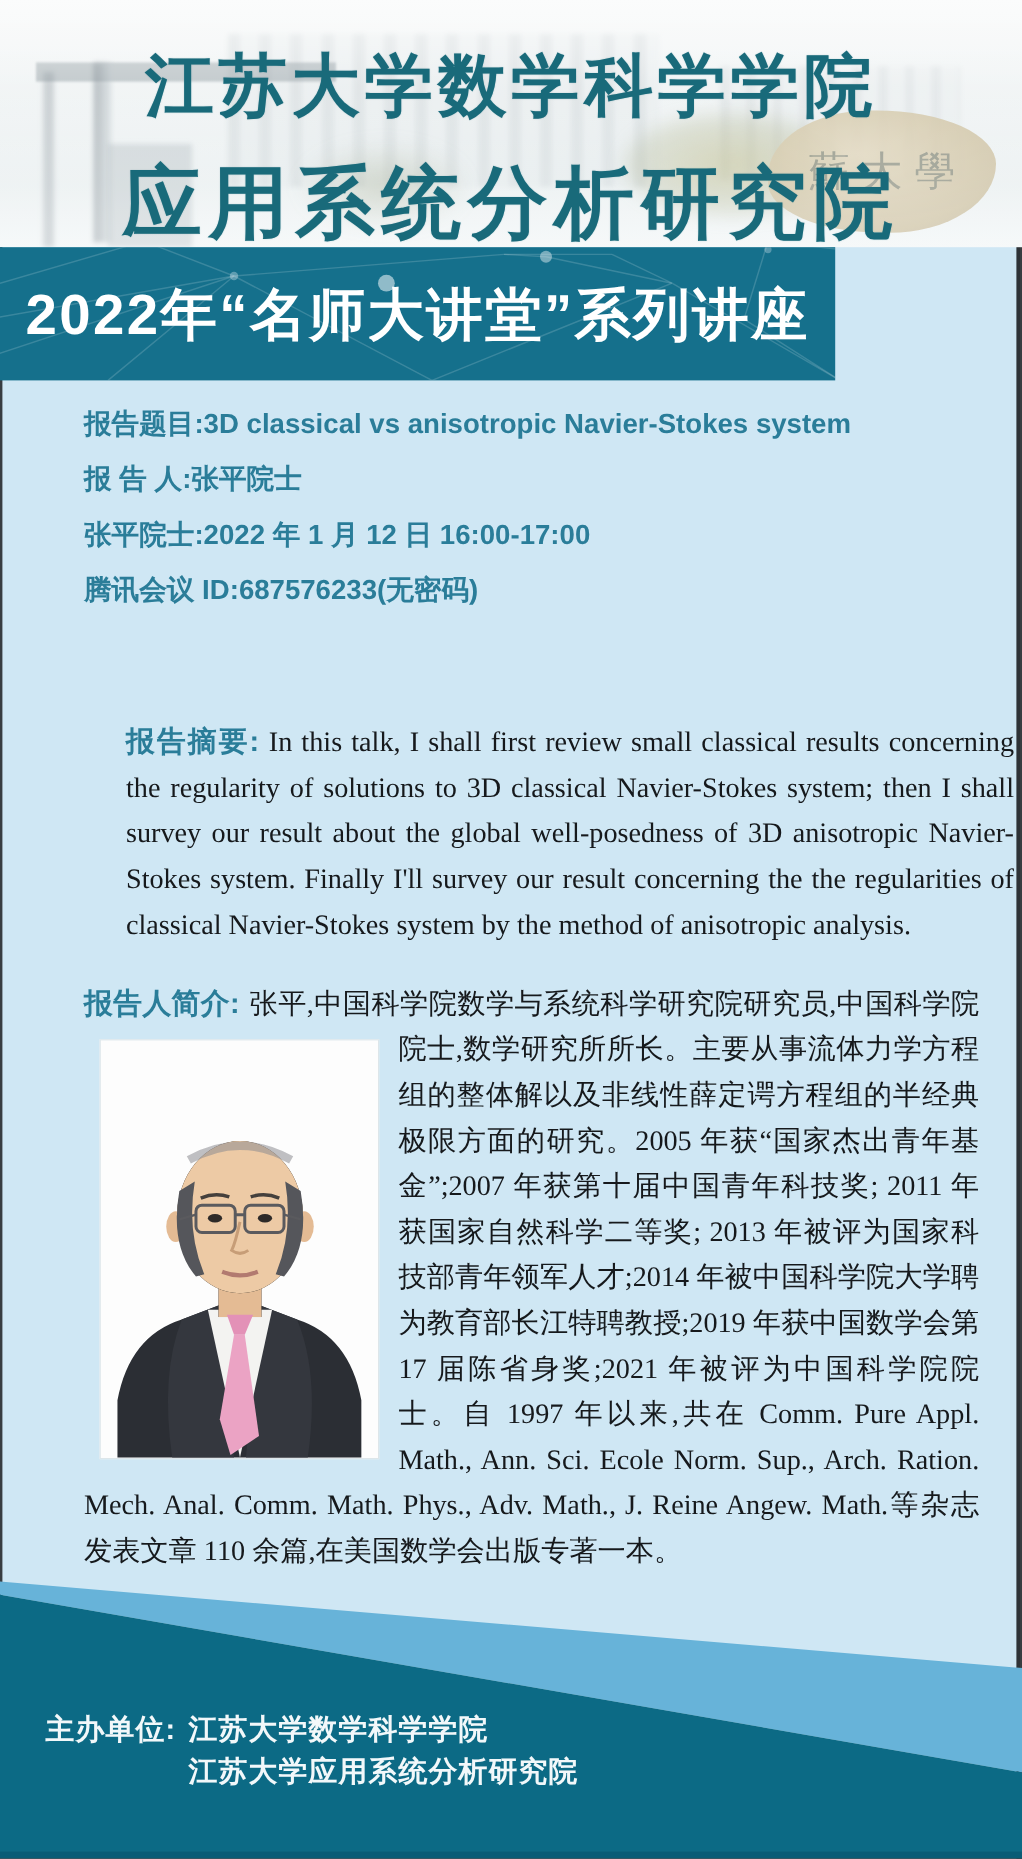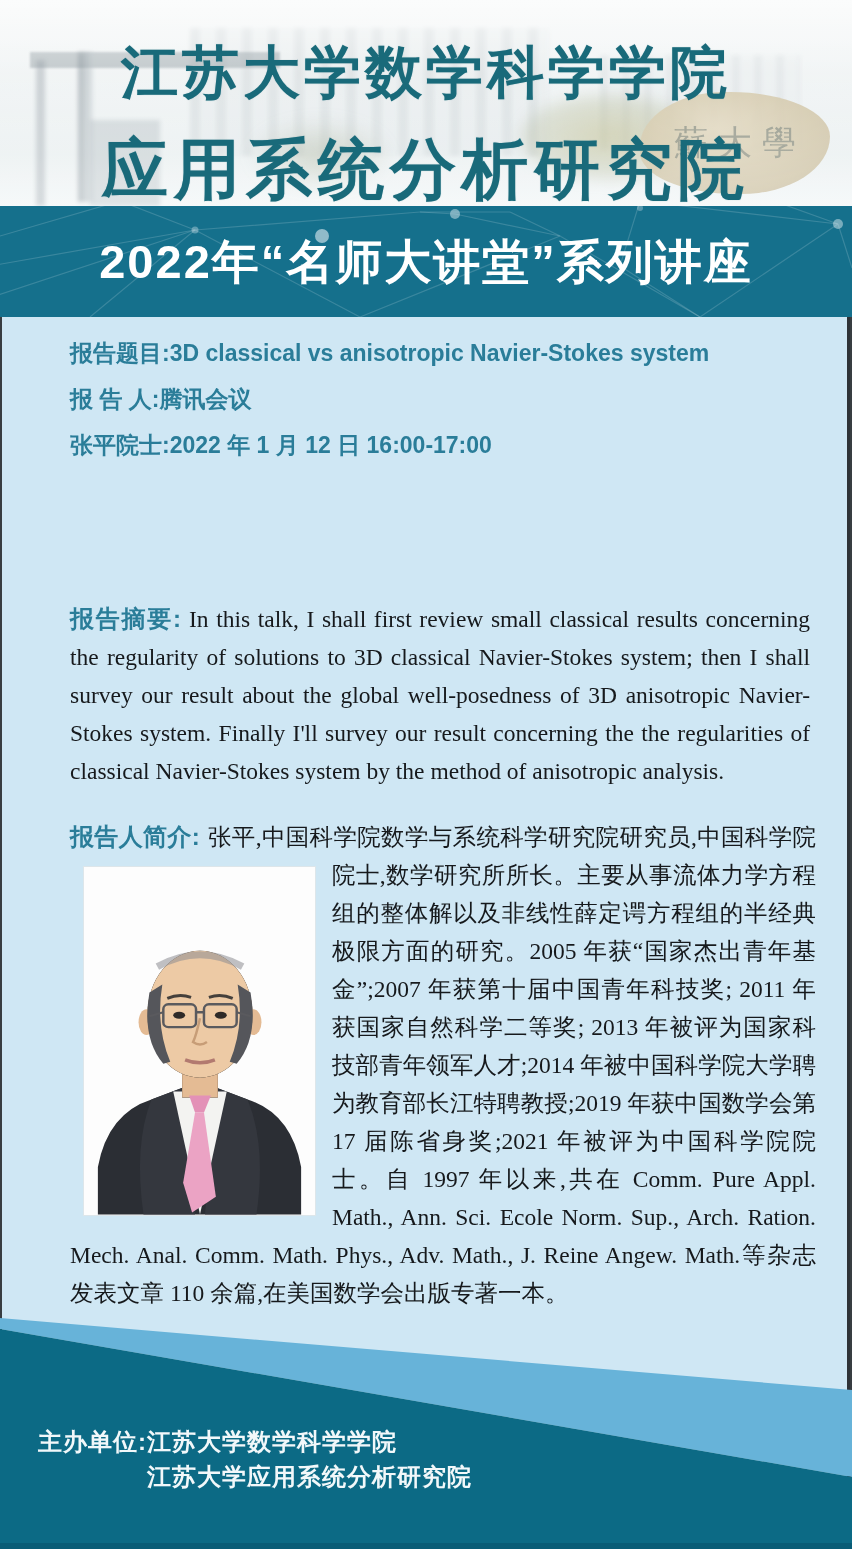--- a/index.html
+++ b/index.html
@@ -30,40 +30,40 @@
      background:radial-gradient(ellipse at 40% 35%,#ded2b4,#c9bb97 70%,#b7a987);opacity:.85;filter:blur(.6px);
      display:flex;align-items:center;justify-content:center;}
   .stone span{font-family:"Liberation Serif",serif;font-size:34px;letter-spacing:10px;color:#4e5b53;opacity:.6;padding-left:10px;}
   .hd-fade{position:absolute;left:0;top:0;width:852px;height:206px;
      background:linear-gradient(180deg,rgba(255,255,255,.55) 0%,rgba(255,255,255,.12) 35%,rgba(255,255,255,.28) 90%);}
   .hd-title{position:absolute;left:0;width:852px;text-align:center;color:var(--title-teal,#196a7a);
      font-weight:800;line-height:1;text-shadow:0 0 1px rgba(25,106,122,.4);}
   .hd-line1{top:44px;font-size:57px;letter-spacing:4px;}
   .hd-line2{top:112px;font-size:66px;letter-spacing:6px;margin-top:24px;}
   
-  .banner{position:absolute;left:0;top:206px;width:852px;height:111px;background:var(--banner-teal,#15708c);overflow:hidden;}
+  .banner{position:absolute;left:0;top:206px;width:696px;height:111px;background:var(--banner-teal,#15708c);overflow:hidden;}
   .banner svg{position:absolute;left:0;top:0;}
   .banner-title{position:relative;z-index:2;width:100%;text-align:center;line-height:111px;
      color:#ffffff;font-size:47px;font-weight:800;letter-spacing:2px;}
   
   .details{position:absolute;left:70px;top:330px;width:748px;list-style:none;margin:0;padding:0;
      color:var(--detail-teal,#2a7d99);font-size:23px;font-weight:700;}
   .details li{line-height:46px;white-space:pre;}
   .para{position:absolute;left:70px;width:740px;margin:0;font-family:"Liberation Serif",serif;
      font-size:23.5px;line-height:38px;color:#16191c;text-align:justify;}
-  .abstract{top:600px;}
+  .abstract{top:600px;margin-left:35px;}
   .bio{top:818px;width:746px;}
   .para-label{font-family:"Liberation Sans",sans-serif;font-weight:700;font-size:24px;
      color:var(--detail-teal,#2a7d99);margin-right:8px;}
   .float-spacer{float:left;width:0;height:38px;}
   .photo-float{float:left;clear:left;width:233px;height:350px;margin:10px 16px 8px 13px;
      background:#fdfdfd;border:1px solid #dde6ea;}
   
   .footer-shapes{position:absolute;left:0;top:1310px;width:852px;height:239px;display:block;}
-  .footer-text{position:absolute;left:38px;top:1424px;display:flex;gap:0;z-index:3;
+  .footer-text{position:absolute;left:38px;top:1424px;display:flex;gap:10px;z-index:3;
      color:#f2f8fa;font-size:24px;font-weight:700;letter-spacing:1px;justify-content:center;}
   .footer-orgs div{line-height:35px;}
   .footer-label{line-height:35px;white-space:pre;}
 </style>
 </head>
 <body>
 
 <div id="poster">
 
   <div class="header">
@@ -102,22 +102,23 @@
         <circle cx="195" cy="24" r="3.5" opacity="0.45"></circle>
         <circle cx="838" cy="18" r="5" opacity="0.6"></circle>
         <circle cx="640" cy="2" r="3" opacity="0.4"></circle>
       </g>
     </svg>
     <div class="banner-title">2022年“名师大讲堂”系列讲座</div>
   </div>
 
   <ul class="details">
     <li><span>报告题目:</span><span>3D classical vs anisotropic Navier-Stokes system</span></li>
-    <li><span>报 告 人:</span><span>腾讯会议</span></li>
+    <li><span>报 告 人:</span><span>张平院士</span></li>
     <li><span>张平院士:</span><span>2022 年 1 月 12 日 16:00-17:00</span></li>
+    <li><span>腾讯会议 ID:</span><span>687576233(无密码)</span></li>
   </ul>
 
   <p class="para abstract">
     <span class="para-label">报告摘要:</span><span>In this talk, I shall first review small classical results concerning the regularity of solutions to 3D classical Navier-Stokes system; then I shall survey our result about the global well-posedness of 3D anisotropic Navier-Stokes system. Finally I'll survey our result concerning the the regularities of classical Navier-Stokes system by the method of anisotropic analysis.</span>
   </p>
 
   <p class="para bio">
     <span class="float-spacer"></span><span class="photo-float"><svg width="231" height="348" viewBox="0 0 233 350">
         <rect x="0" y="0" width="233" height="350" fill="#fdfdfd"></rect>
         <path d="M14,350 L14,302 Q24,248 68,234 L100,222 L133,222 L165,234 Q209,248 219,302 L219,350 Z" fill="#2b2e34"></path>

